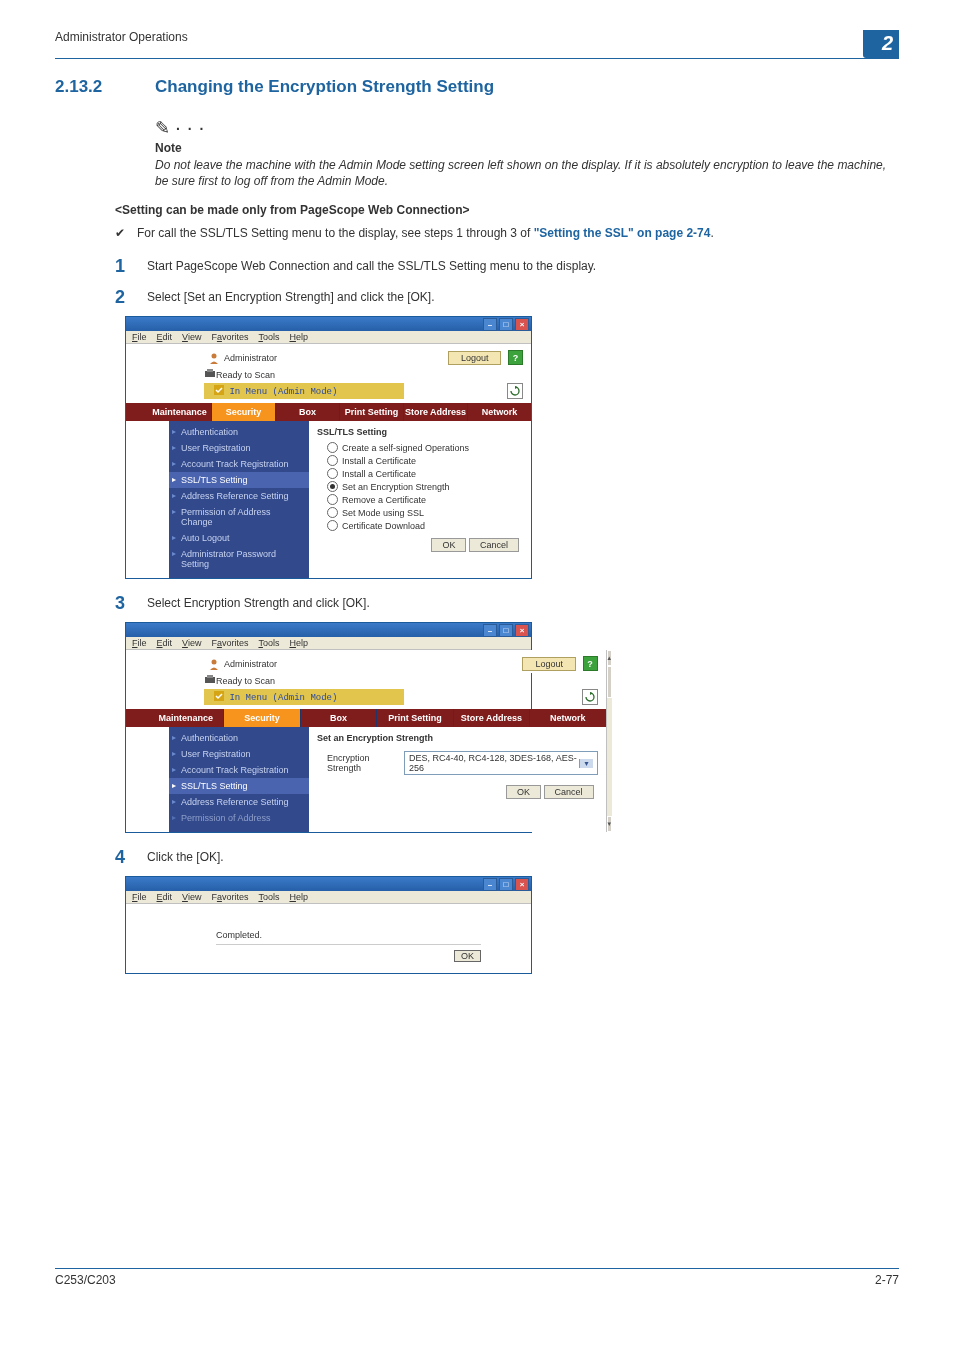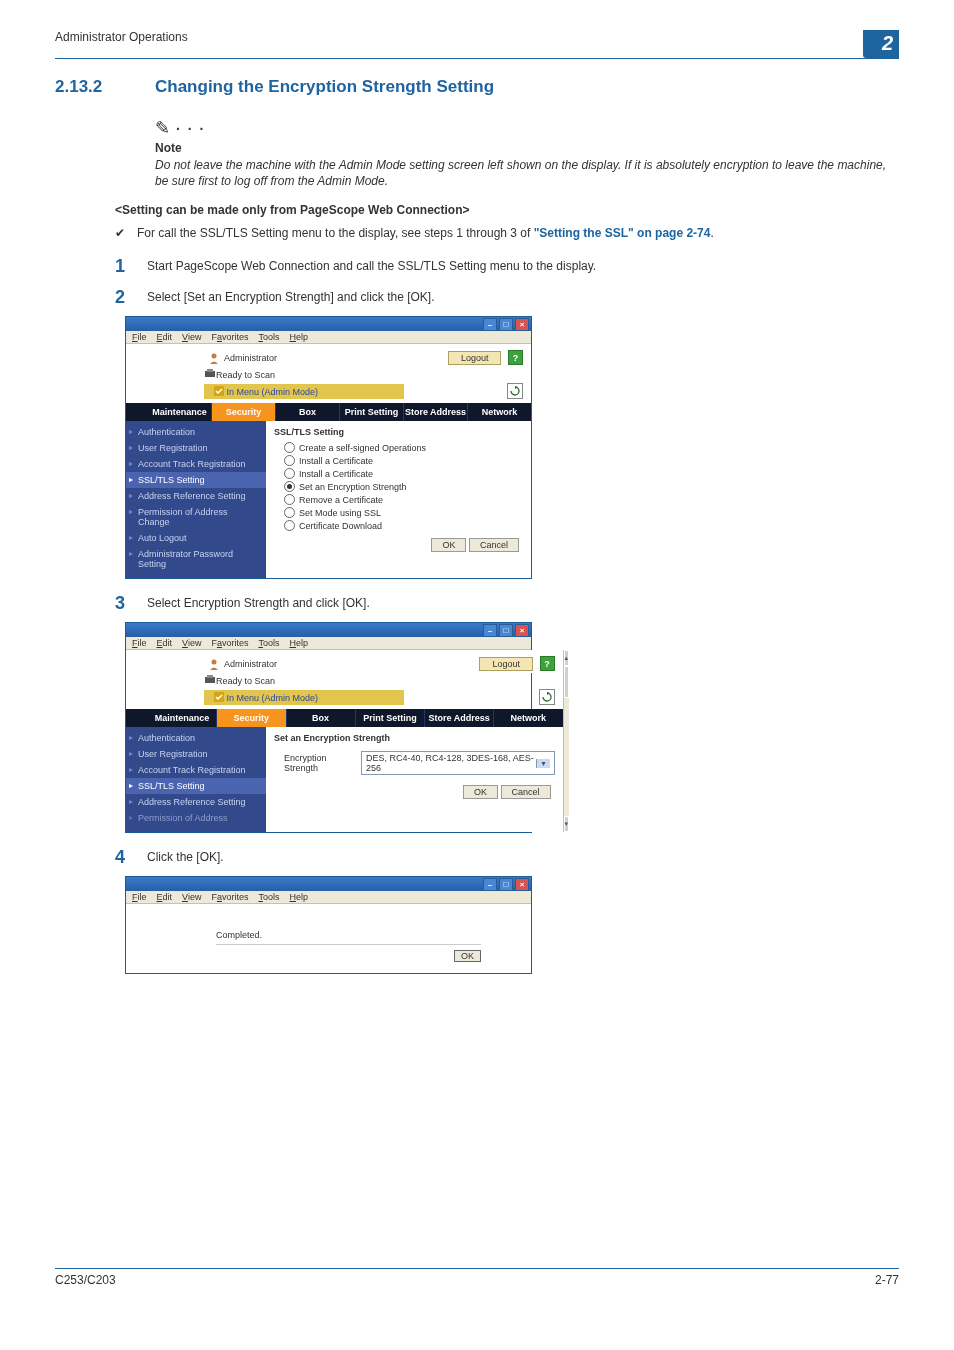--- a/index.html
+++ b/index.html
@@ -33,27 +33,27 @@
   .win-menu { background:#ece9d8; padding:1px 6px; display:flex; gap:10px; border-bottom:1px solid #c0c0c0;}
   .win-menu span u{ text-decoration:underline; }
   .page-body { display:flex; flex-direction:column; }
   .admin-bar { display:flex; justify-content:space-between; align-items:center; padding:6px 8px 2px 8px; background:#fff;}
   .admin-left { display:flex; align-items:center; gap:4px;}
   .person-icon svg{display:block;}
   .logout-btn { background:#f3e6b3; border:1px solid #b0a060; padding:1px 12px; font-size:9px;}
   .help-sq { background:#3ca23c; color:#fff; width:13px; height:13px; display:inline-flex; align-items:center; justify-content:center; font-weight:bold; border:1px solid #2a7a2a; margin-left:4px;}
   .status-row { padding:2px 8px 0 78px; display:flex; align-items:center; font-size:9px;}
   .status-row2 { margin:2px 8px 4px 78px; display:flex; justify-content:space-between; align-items:center;}
-  .status-pill { background:#e2c54d; color:#2a4aa0; padding:2px 10px; font-size:9px; border-radius:0; width:180px;}
+  .status-pill { background:#e2c54d; color:#2a4aa0; padding:2px 10px; font-size:9px; border-radius:0; width:180px;font-family:Liberation Mono, monospace;}
   .refresh-icon { width:14px; height:14px; border:1px solid #888; display:inline-flex; align-items:center; justify-content:center;}
-  .tab-row { display:flex; background:#0f172a;padding-left:22px; }
+  .tab-row { display:flex; background:#7f1d1d;padding-left:22px; }
   .tab { flex:1; text-align:center; color:#fff; font-size:9px; padding:4px 0; border-right:1px solid #20356b; font-weight:bold;}
   .tab.active { background:#f7941e; color:#fff;}
   .tab:last-child{border-right:0;}
-  .content-row { display:flex; }
+  .content-row { display:flex;margin-left:43px; }
   .sidebar { width:140px; background:#324a8c; padding:3px 0 6px 0;}
   .side-item { color:#c7d2f0; font-size:9px; padding:3px 6px 3px 12px; position:relative;}
   .side-item::before { content:"▸"; position:absolute; left:3px; color:#6b8ad0; font-size:8px;}
   .side-item.active { background:#4a64b0; color:#fff; }
   .side-item.active::before{ color:#fff;}
   .main { flex:1; padding:6px 8px; font-size:9px; background:#fff;}
   .main-title { font-weight:bold; margin-bottom:4px;}
   .radio-line { display:flex; align-items:center; gap:4px; padding:1px 0 1px 10px;}
   .radio { width:9px; height:9px; border:1px solid #666; border-radius:50%; display:inline-flex; align-items:center; justify-content:center; flex:none;}
   .radio.checked::after{content:""; width:5px; height:5px; background:#333; border-radius:50%;}

